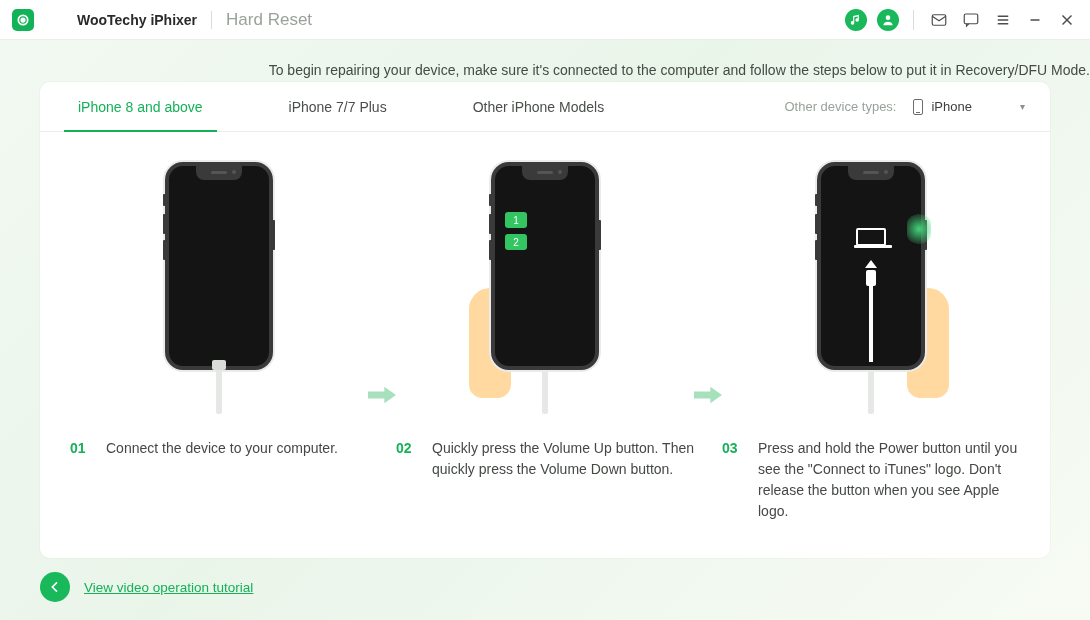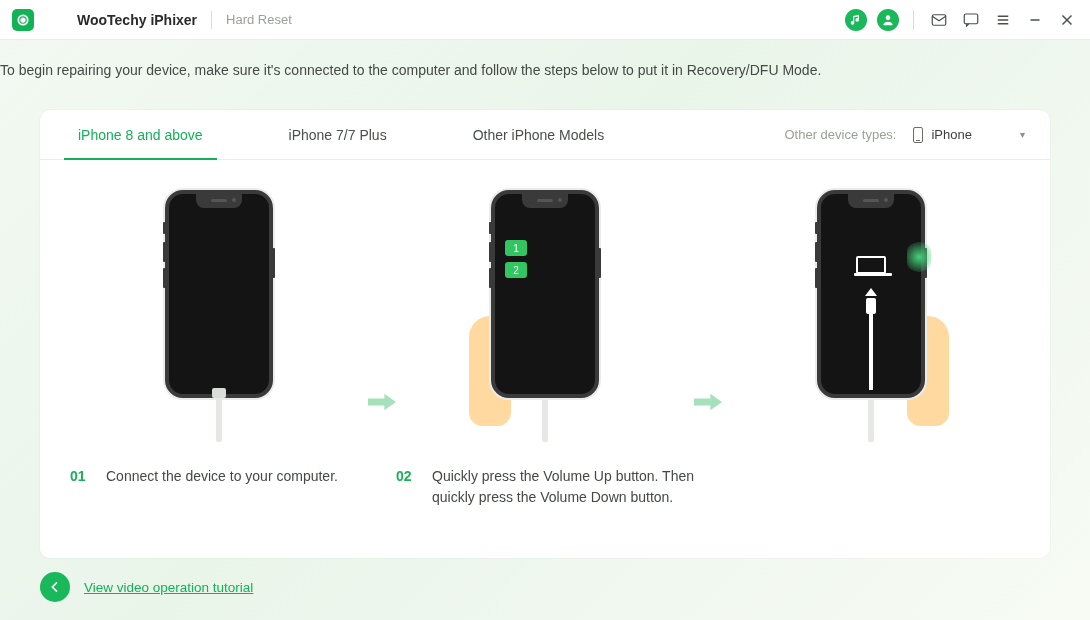--- a/index.html
+++ b/index.html
@@ -29,40 +29,40 @@
   .logo {
     width: 22px; height: 22px;
     background: #12b257;
     border-radius: 5px;
     display: flex; align-items: center; justify-content: center;
     margin-right: 10px;
   }
   .logo svg { width: 14px; height: 14px; }
   .app-title { font-size: 14px; font-weight: 600; color: #2a2a2a; margin-left: 33px; }
   .sep { width:1px; height:18px; background:#d9ddd9; margin: 0 14px; }
-  .subtitle { font-size: 13px; color: #9aa19a; }
+  .subtitle { font-size: 17px; color: #9aa19a; }
   .titlebar-spacer { flex: 1; }
   .titlebar-icons { display: flex; align-items: center; gap: 10px; }
   .titlebar-icons .grp { display:flex; align-items:center; gap:10px; }
   .title-icon { width: 22px; height: 22px; display:flex; align-items:center; justify-content:center; cursor:pointer; color:#4a4f4a; }
   .title-icon svg { width: 18px; height: 18px; }
   .circle-green {
     width: 22px; height:22px; border-radius:50%;
     background:#18b85b;
     display:flex;align-items:center;justify-content:center;
     color:#fff; cursor:pointer;
   }
   .circle-green svg{ width:14px; height:14px;}
   .vsep { width:1px; height:20px; background:#d7ddd7; margin:0 4px;}
   
   .instruction {
-    text-align:left;
+    text-align:right;
     font-size: 14px;
     color:#454a45;
-    padding: 22px 0 32px;
+    padding: 22px 0 4px;
   }
   
   .card {
     background:#ffffff;
     border-radius:10px;
     margin: 0 40px;
     flex:1;
     display:flex;
     flex-direction:column;
     padding-bottom: 26px;
@@ -362,20 +362,24 @@
             <div class="side-btn vol-dn"></div>
             <div class="side-btn pwr"></div>
             <div class="press-dot"></div>
             <div class="rec-laptop"></div>
             <div class="rec-arrow"></div>
             <div class="rec-plug"></div>
             <div class="rec-cable"></div>
           </div>
           <div class="cable"></div>
         </div>
+        <div class="step-text">
+          <span class="step-num">03</span>
+          <span>Press and hold the Power button until you see the "Connect to iTunes" logo. Don't release the button when you see Apple logo.</span>
+        </div>
       </div>
 
     </div>
   </div>
 
   <div class="footer">
     <div class="footer-left">
       <div class="back-btn">
         <svg viewBox="0 0 24 24" fill="none" stroke="currentColor" stroke-width="2.4">
             <path d="M15 5l-7 7 7 7"></path>

